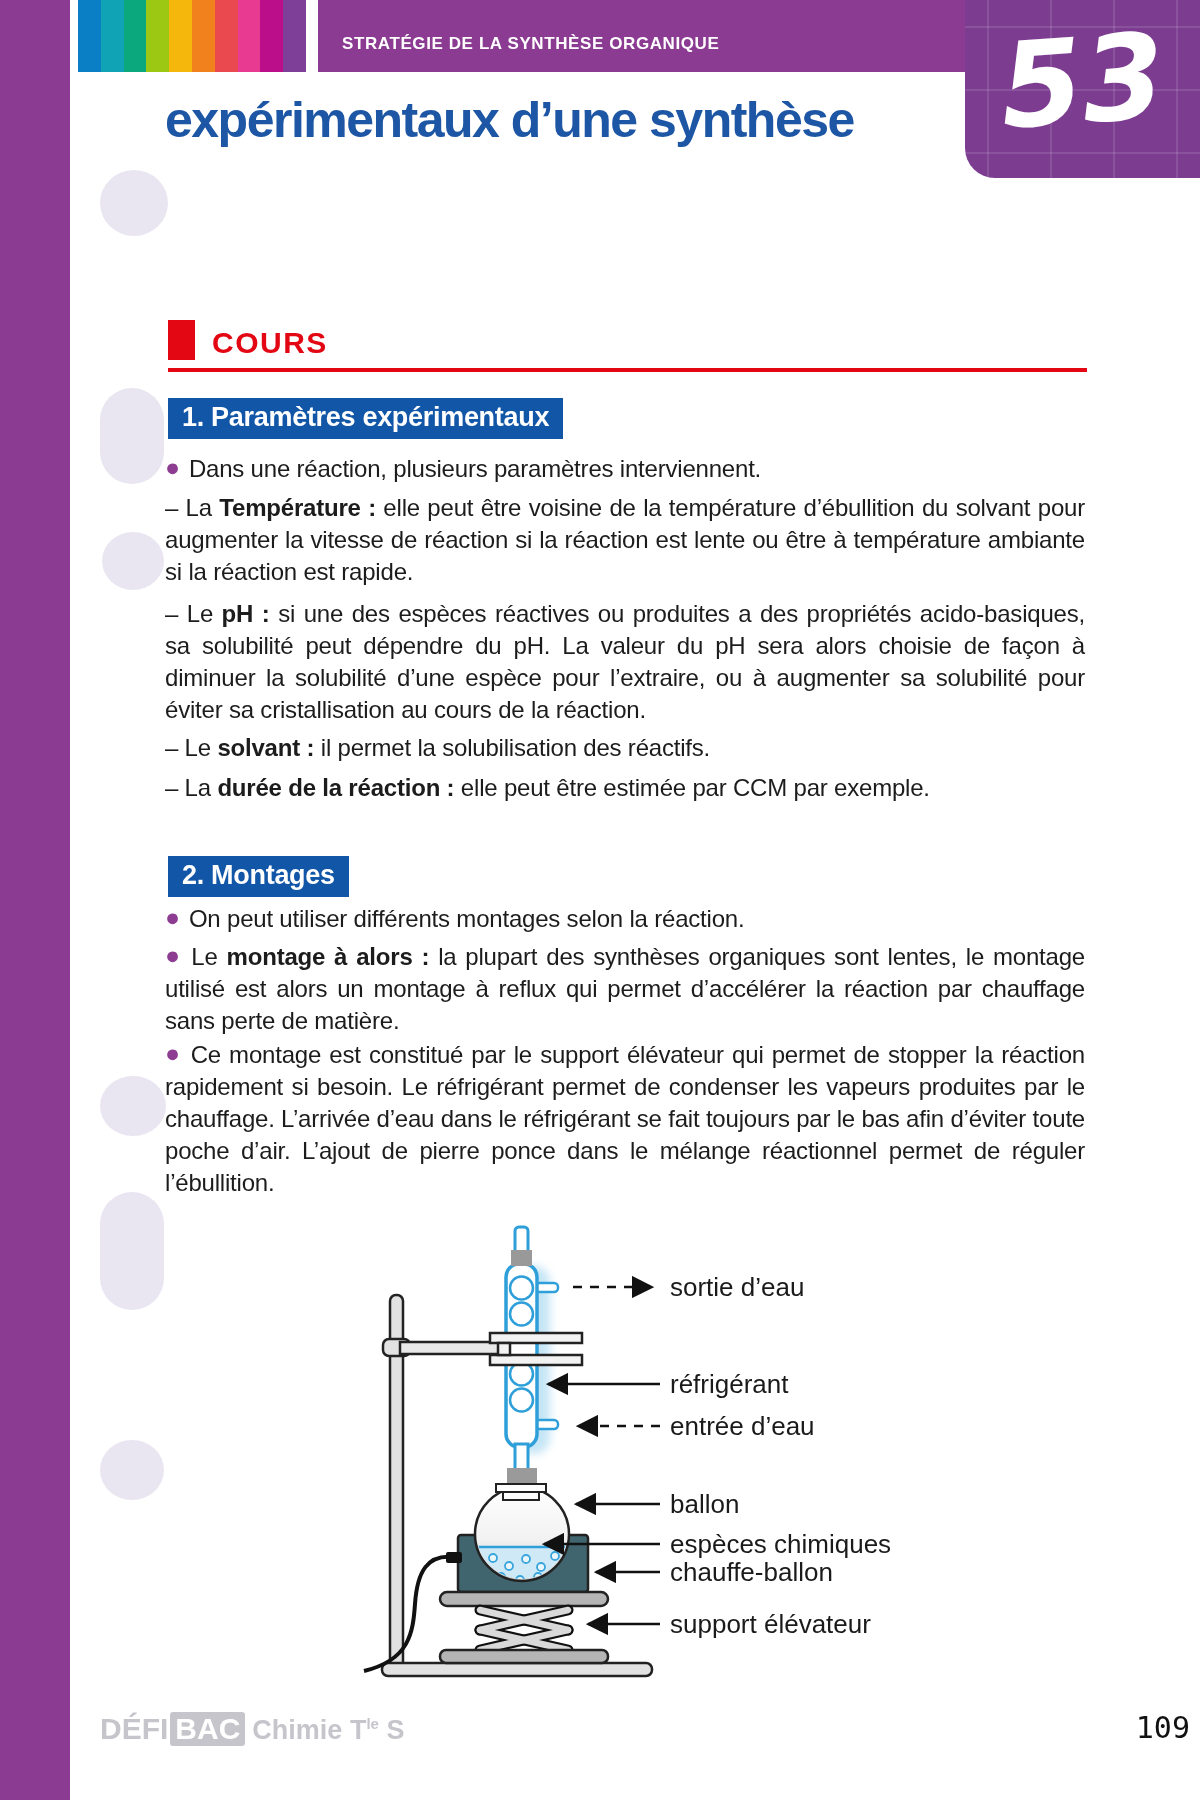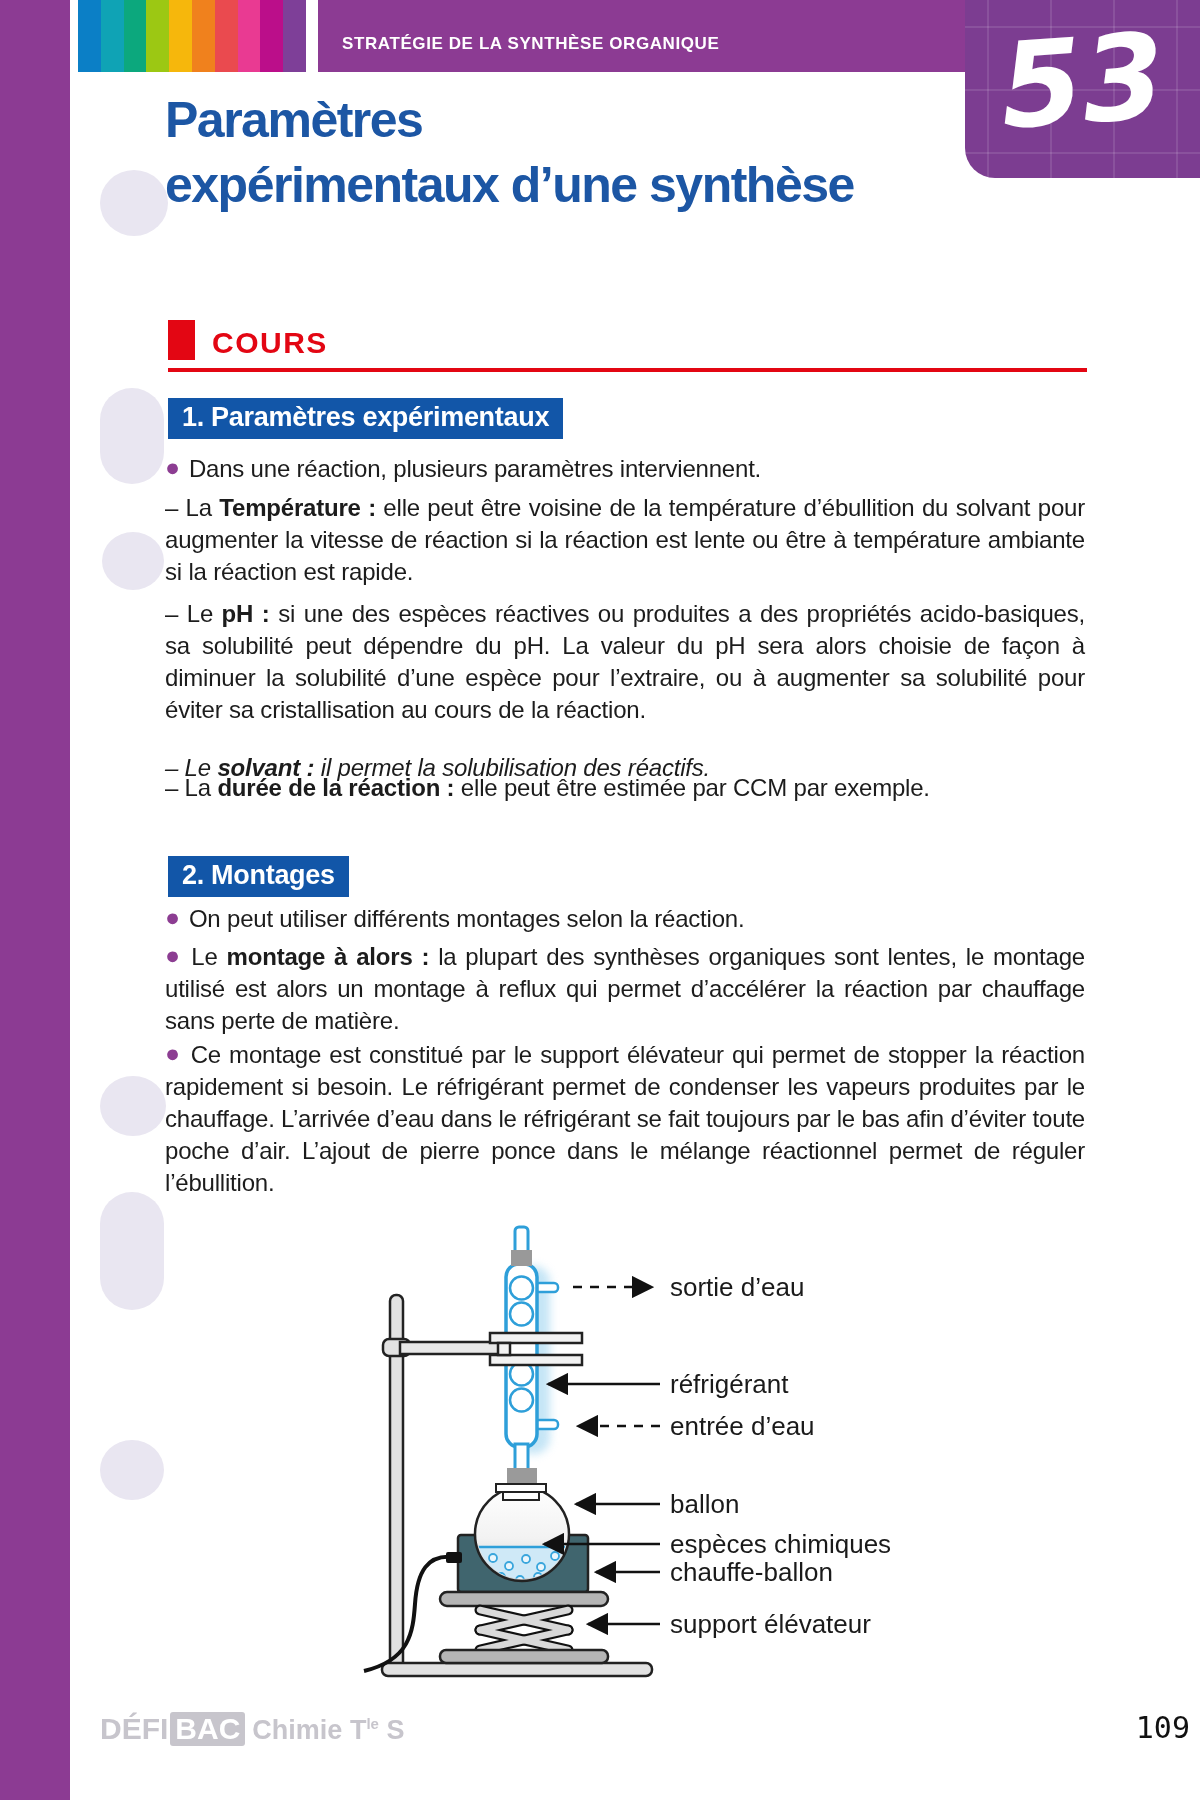--- a/index.html
+++ b/index.html
@@ -94,36 +94,35 @@
 
   <div class="top-band">
     <div class="top-band-title">STRATÉGIE DE LA SYNTHÈSE ORGANIQUE</div>
   </div>
 
   <div class="badge">
     <div class="badge-number">53</div>
   </div>
 
   <div class="page-title">
-    <div>Paramètres</div>
     <div>expérimentaux d’une synthèse</div>
   </div>
 
   <div class="cours-square"></div>
   <div class="cours-label">COURS</div>
   <div class="cours-line"></div>
 
   <div class="sec-box s1">1. Paramètres expérimentaux</div>
   <div class="sec-box s2">2. Montages</div>
 
   <div id="course-text">
       <div class="para" style="top: 452px;"><span class="bullet">●</span><span>Dans une réaction, plusieurs paramètres interviennent.</span></div>
       <div class="para" style="top: 492px;"><span>– La </span><b>Température :</b><span> elle peut être voisine de la température d’ébullition du solvant pour augmenter la vitesse de réaction si la réaction est lente ou être à température ambiante si la réaction est rapide.</span></div>
       <div class="para" style="top: 598px;"><span>– Le </span><b>pH :</b><span> si une des espèces réactives ou produites a des propriétés acido-basiques, sa solubilité peut dépendre du pH. La valeur du pH sera alors choisie de façon à diminuer la solubilité d’une espèce pour l’extraire, ou à augmenter sa solubilité pour éviter sa cristallisation au cours de la réaction.</span></div>
-      <div class="para" style="top: 752px; font-style: italic;"><span>– Le </span><b>solvant :</b><span> il permet la solubilisation des réactifs.</span></div>
+      <div class="para" style="top: 732px;"><span>– Le </span><b>solvant :</b><span> il permet la solubilisation des réactifs.</span></div>
       <div class="para" style="top: 772px;"><span>– La </span><b>durée de la réaction :</b><span> elle peut être estimée par CCM par exemple.</span></div>
       <div class="para" style="top: 902px;"><span class="bullet">●</span><span>On peut utiliser différents montages selon la réaction.</span></div>
       <div class="para" style="top: 940px;"><span class="bullet">●</span><span>Le </span><b>montage à alors :</b><span> la plupart des synthèses organiques sont lentes, le montage utilisé est alors un montage à reflux qui permet d’accélérer la réaction par chauffage sans perte de matière.</span></div>
       <div class="para" style="top: 1038px;"><span class="bullet">●</span><span>Ce montage est constitué par le support élévateur qui permet de stopper la réaction rapidement si besoin. Le réfrigérant permet de condenser les vapeurs produites par le chauffage. L’arrivée d’eau dans le réfrigérant se fait toujours par le bas afin d’éviter toute poche d’air. L’ajout de pierre ponce dans le mélange réactionnel permet de réguler l’ébullition.</span></div>
     </div>
 
   <svg class="diagram" viewBox="0 0 570 465">
     <defs>
       <marker id="arr" viewBox="0 0 10 10" refX="9" refY="5" markerWidth="9" markerHeight="9" orient="auto-start-reverse">
         <path d="M0,0 L10,5 L0,10 z" fill="#111"></path>

